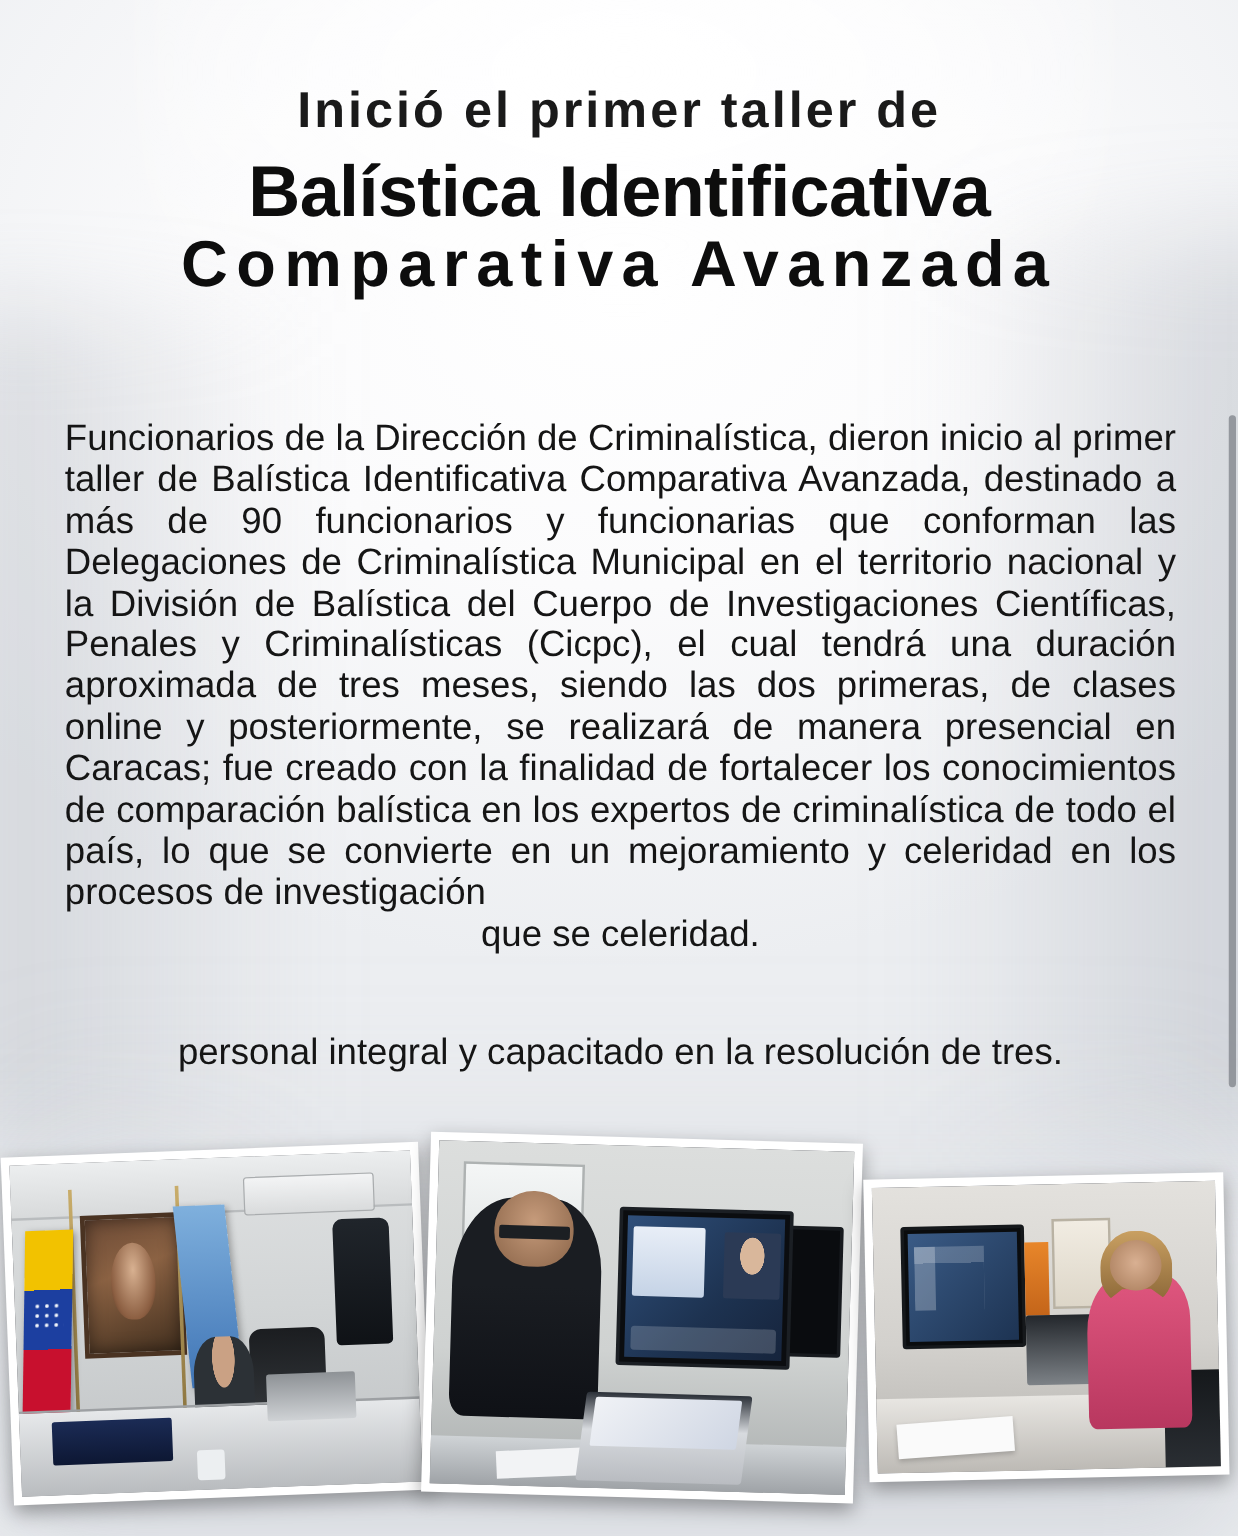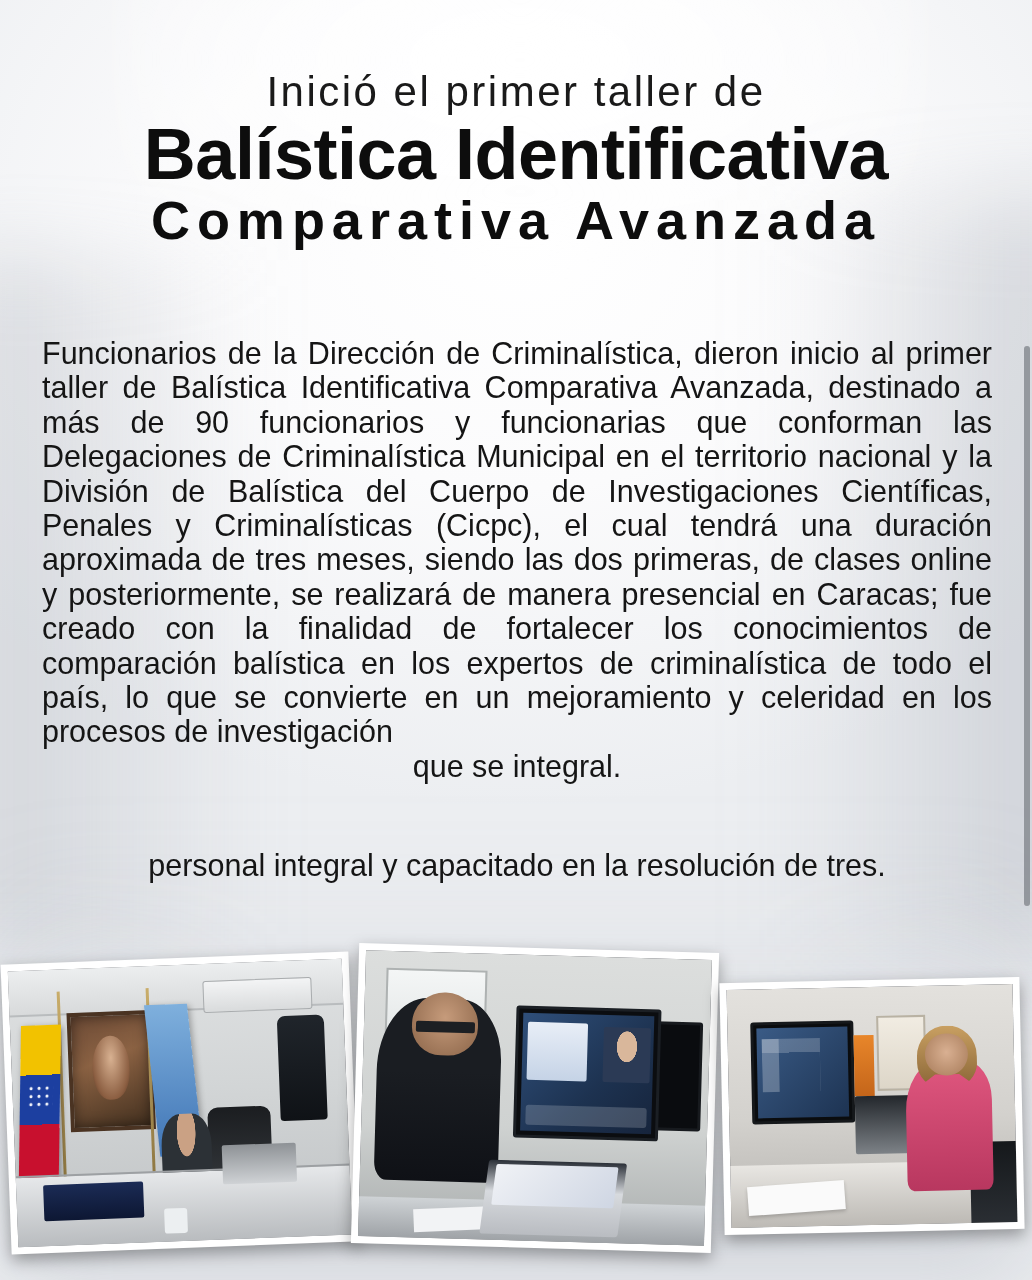--- a/index.html
+++ b/index.html
@@ -61,30 +61,30 @@
     position: absolute;
     left: 0; top: 70px;
     width: 1032px;
     text-align: center;
     color: #111111;
     z-index: 3;
   }
   .headline .line1 {
     font-size: 42px;
     letter-spacing: 2.5px;
-    font-weight: 400;
+    font-weight: 700;
     line-height: 1.05;
     color: #1a1a1a;
   }
   .headline .line2 {
-    font-size: 72px;
+    font-size: 60px;
     font-weight: 700;
     letter-spacing: -0.5px;
     line-height: 1.0;
-    margin-top: 4px;
+    margin-top: 16px;
     color: #0d0d0d;
   }
   .headline .line3 {
     font-size: 54px;
     font-weight: 700;
     letter-spacing: 7px;
     line-height: 1.05;
     margin-top: 2px;
     color: #0d0d0d;
   }
@@ -96,21 +96,21 @@
     top: 332px;
     width: 958px;
     z-index: 3;
     color: #151515;
     font-size: 30.5px;
     line-height: 34.4px;
     text-align: justify;
     text-justify: inter-word;
   }
   .body-copy p {
-    margin: 4px;
+    margin: 16px;
   }
   .para-1 { text-align: justify; }
   .para-1::after {
     content: "";
     display: inline-block;
     width: 100%;
   }
   .para-1 .last-line {
     display: block;
     text-align: center;
@@ -429,21 +429,21 @@
 
   <div class="headline">
     <div class="line1">Inició el primer taller de</div>
     <div class="line2">Balística Identificativa</div>
     <div class="line3">Comparativa Avanzada</div>
   </div>
 
   <div class="body-copy">
     <p class="para-1">
       <span>Funcionarios de la Dirección de Criminalística, dieron inicio al primer taller de Balística Identificativa Comparativa Avanzada, destinado a más de 90 funcionarios y funcionarias que conforman las Delegaciones de Criminalística Municipal en el territorio nacional y la División de Balística del Cuerpo de Investigaciones Científicas, Penales y Criminalísticas (Cicpc), el cual tendrá una duración aproximada de tres meses, siendo las dos primeras, de clases online y posteriormente, se realizará de manera presencial en Caracas; fue creado con la finalidad de fortalecer los conocimientos de comparación balística en los expertos de criminalística de todo el país, lo que se convierte en un mejoramiento y celeridad en los procesos de investigación</span>
-      <span class="last-line">que se integral.</span>
+      <span class="last-line">que se celeridad.</span>
     </p>
     <p class="para-2">
       <span class="last-line">personal integral y capacitado en la resolución de tres.</span>
     </p>
   </div>
 
   <div class="photos">
 
     <div class="photo photo-1">
       <div class="inner">

